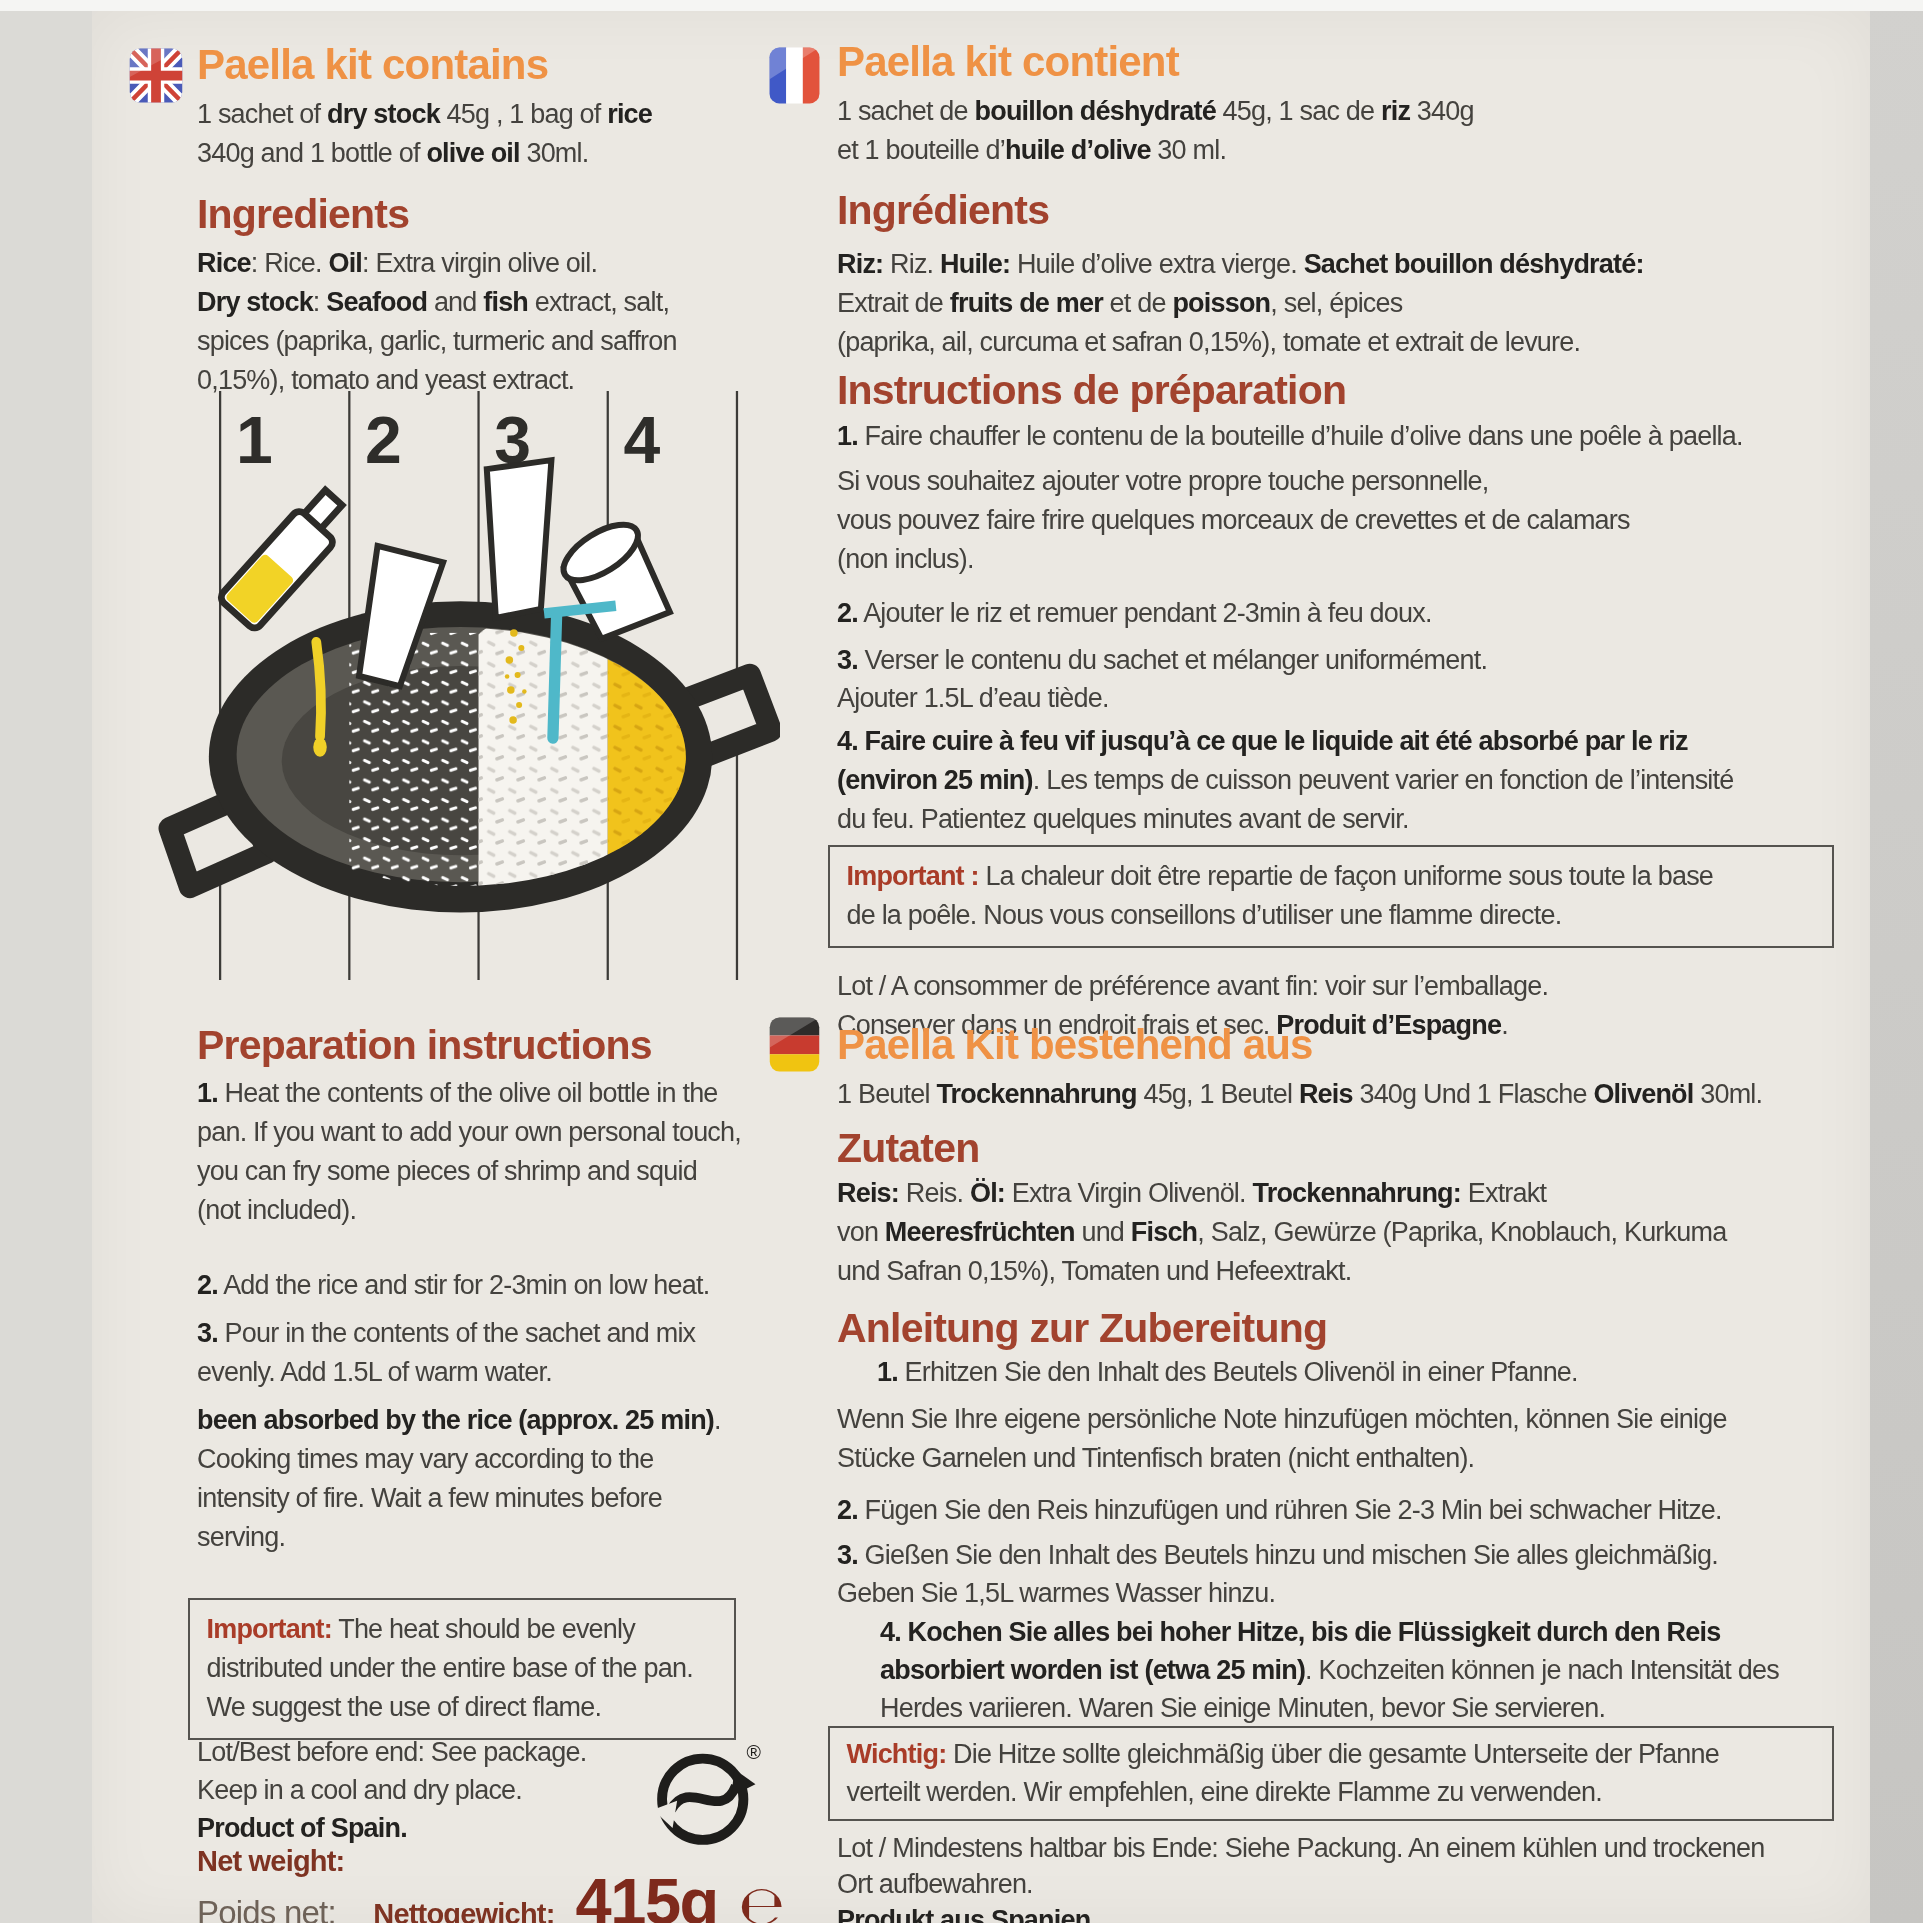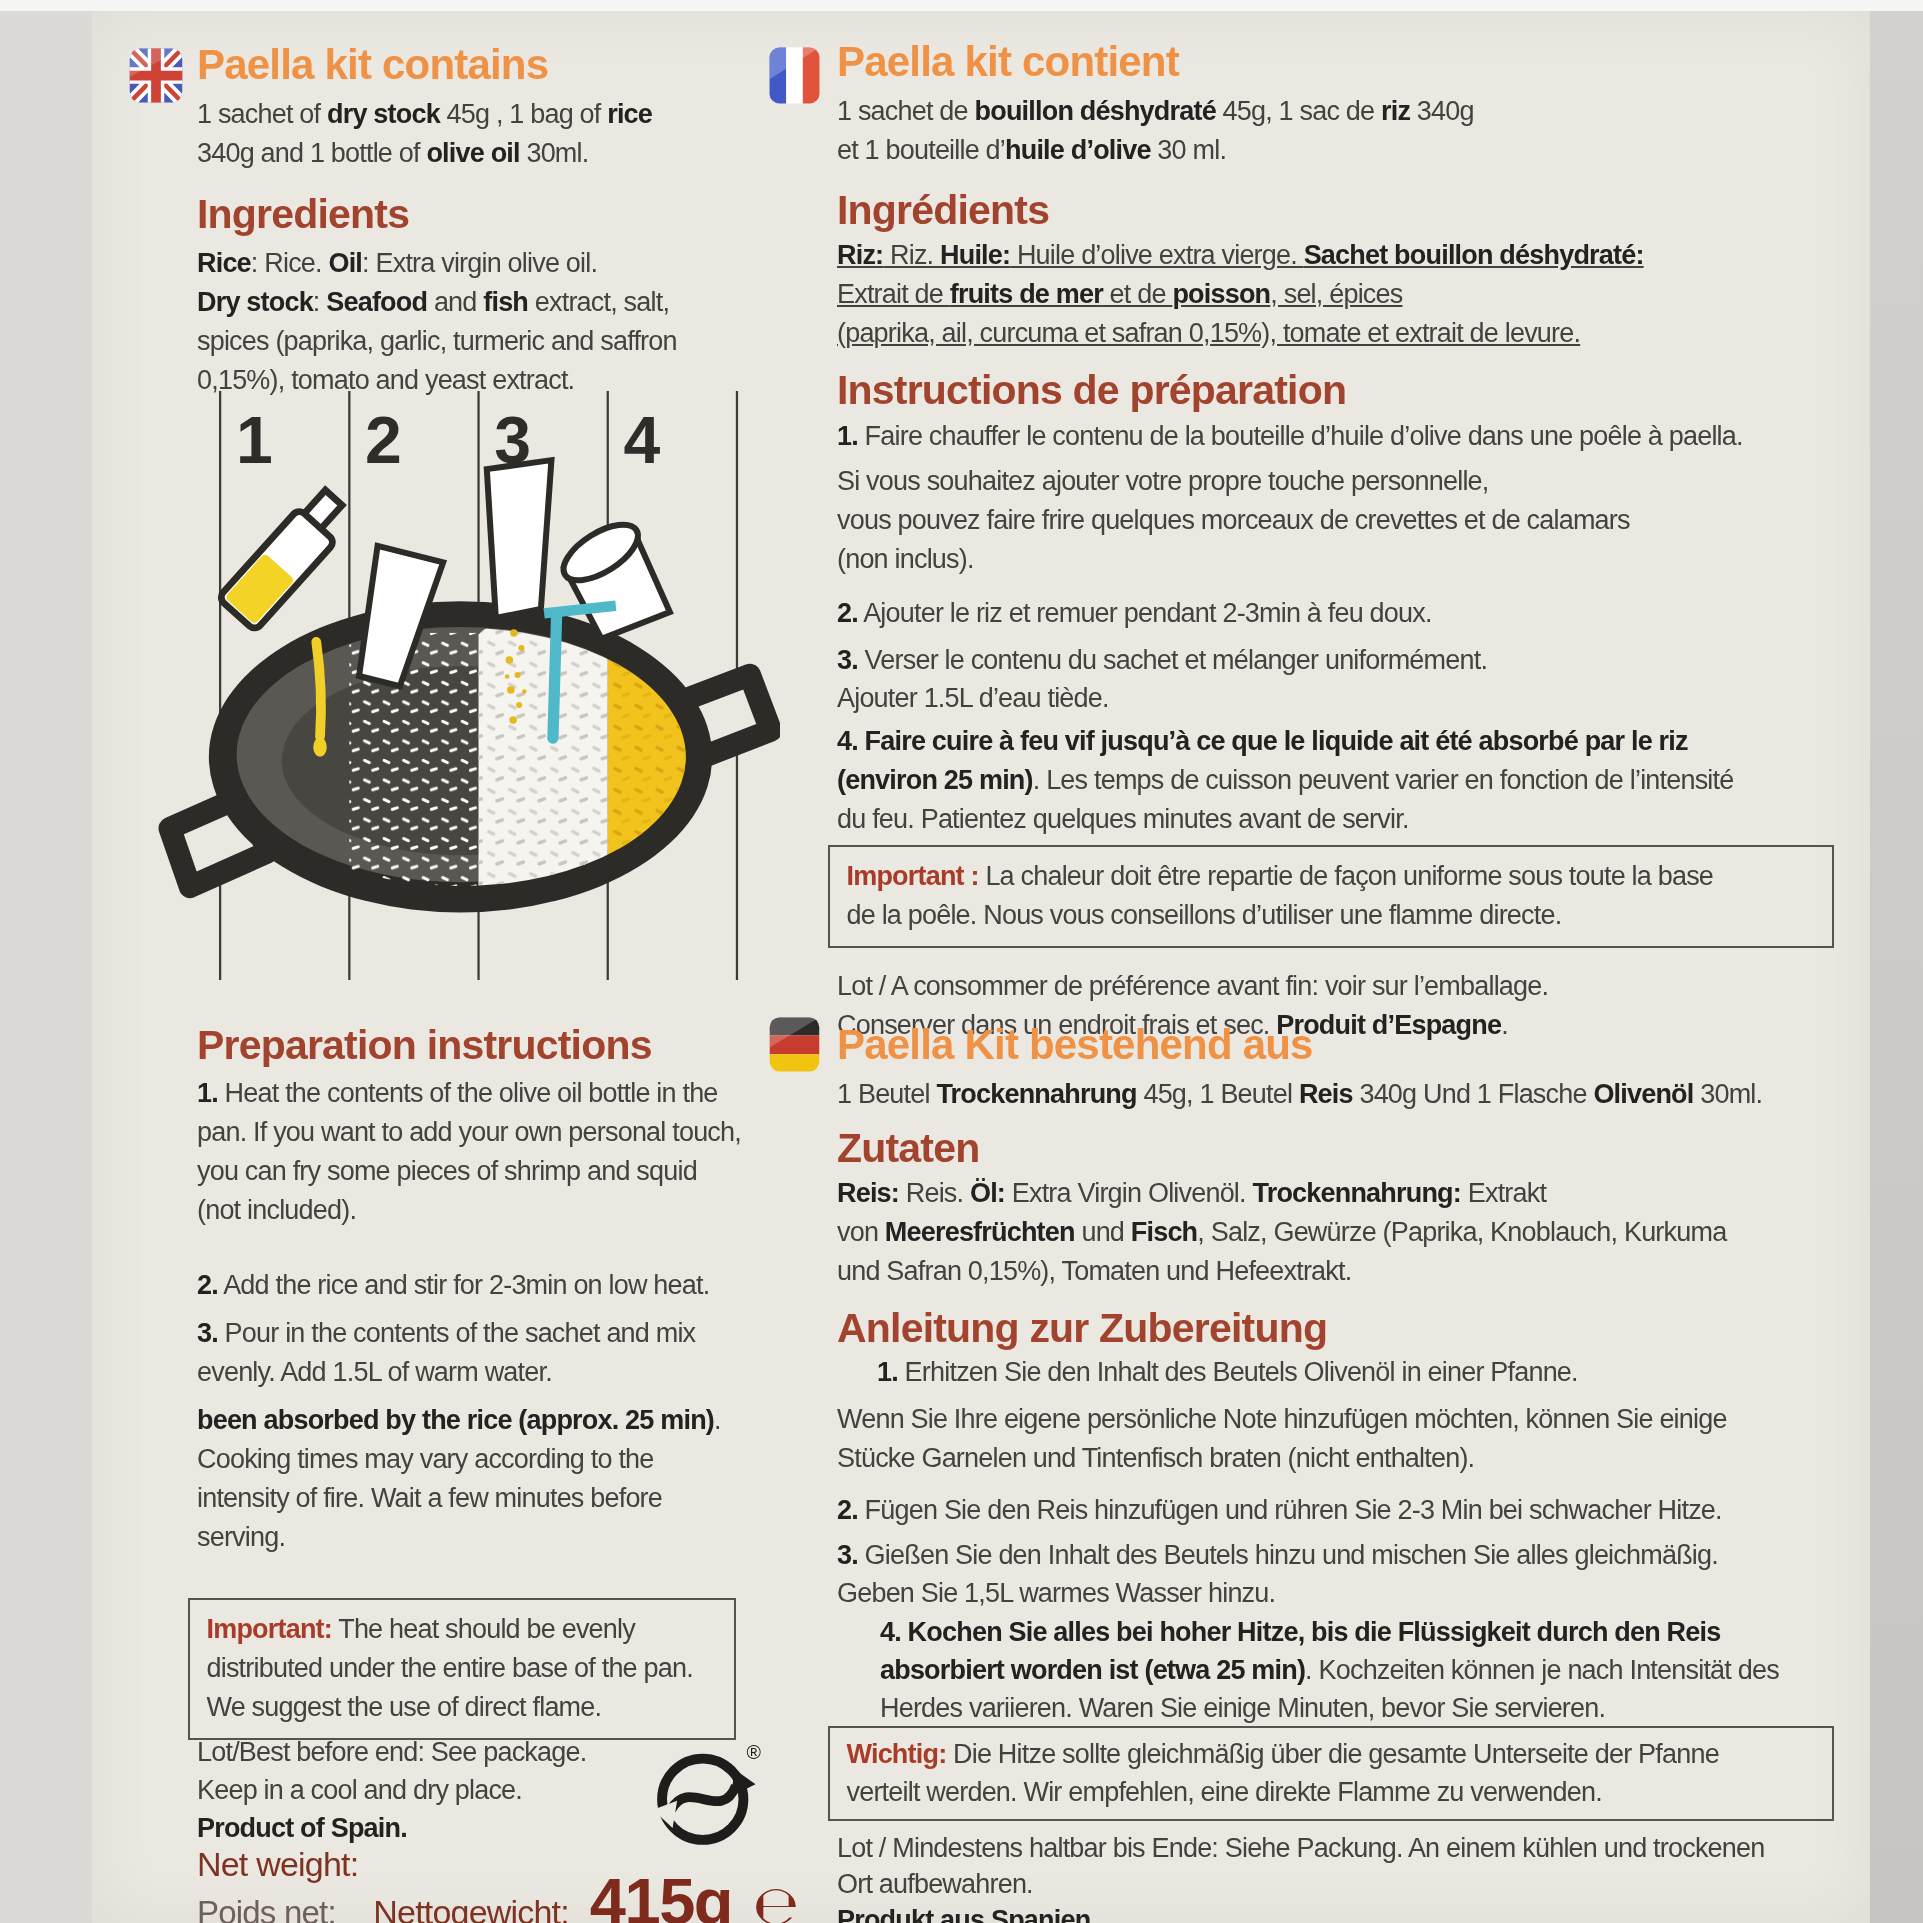--- a/index.html
+++ b/index.html
@@ -19,21 +19,21 @@
   .abs{position:absolute;}
   .h-orange{color:#ef9245;font-weight:700;font-size:42px;letter-spacing:-0.8px;white-space:nowrap;}
   .h-section{color:#a2432e;font-weight:700;font-size:41px;letter-spacing:-0.8px;white-space:nowrap;}
   .txt{color:#44423e;letter-spacing:-0.8px;}
   .txt .line{white-space:nowrap;}
   .left-col{font-size:27px;line-height:39px;}
   .right-col{font-size:27px;line-height:39px;}
   .b{font-weight:700;color:#232220;}
   .imp{color:#a93c28;font-weight:700;}
   .box{border:2.3px solid #55534f;background:transparent;padding:10.5px 16.5px;}
-  .netlabel{color:#7e3322;font-weight:400;font-size:34px;letter-spacing:-0.8px;white-space:nowrap;}
+  .netlabel{color:#7e3322;font-weight:700;font-size:29px;letter-spacing:-0.8px;white-space:nowrap;}
   .netlabel-fr{color:#6e6258;font-weight:400;font-size:33px;letter-spacing:-0.8px;white-space:nowrap;}
   .netvalue{color:#7e2a1c;font-weight:700;font-size:65px;letter-spacing:-1.5px;white-space:nowrap;}
   .netsign{color:#7e2a1c;font-weight:400;font-size:54px;font-family:"DejaVu Sans",sans-serif;}
   .netrow{display:flex;align-items:baseline;gap:21px;}
   svg{display:block;}
 </style>
 </head>
 <body>
 
 <div class="edge-left"></div>
@@ -231,21 +231,21 @@
     </svg>
   </div>
 
   <div class="abs h-orange" style="left:745px;top:27px;">Paella kit contient</div>
   <div class="abs txt right-col" style="left:745px;top:81px;">
       <div class="line"><span>1 sachet de </span><span class="b">bouillon déshydraté</span><span> 45g, 1 sac de </span><span class="b">riz</span><span> 340g</span></div>
       <div class="line"><span>et 1 bouteille d’</span><span class="b">huile d’olive</span><span> 30 ml.</span></div>
     </div>
 
   <div class="abs h-section" style="left:745px;top:176px;">Ingrédients</div>
-  <div class="abs txt right-col" style="left:745px;top:225px;text-decoration:underline;">
+  <div class="abs txt right-col" style="left:745px;top:234px;">
       <div class="line"><span class="b">Riz:</span><span> Riz. </span><span class="b">Huile:</span><span> Huile d’olive extra vierge. </span><span class="b">Sachet bouillon déshydraté:</span></div>
       <div class="line"><span>Extrait de </span><span class="b">fruits de mer</span><span> et de </span><span class="b">poisson</span><span>, sel, épices</span></div>
       <div class="line"><span>(paprika, ail, curcuma et safran 0,15%), tomate et extrait de levure.</span></div>
     </div>
 
   <div class="abs h-section" style="left:745px;top:356px;">Instructions de préparation</div>
   <div class="abs txt right-col" style="left:745px;top:406px;">
       <div class="line"><span class="b">1.</span><span> Faire chauffer le contenu de la bouteille d’huile d’olive dans une poêle à paella.</span></div>
     </div>
   <div class="abs txt right-col" style="left:745px;top:451px;">

